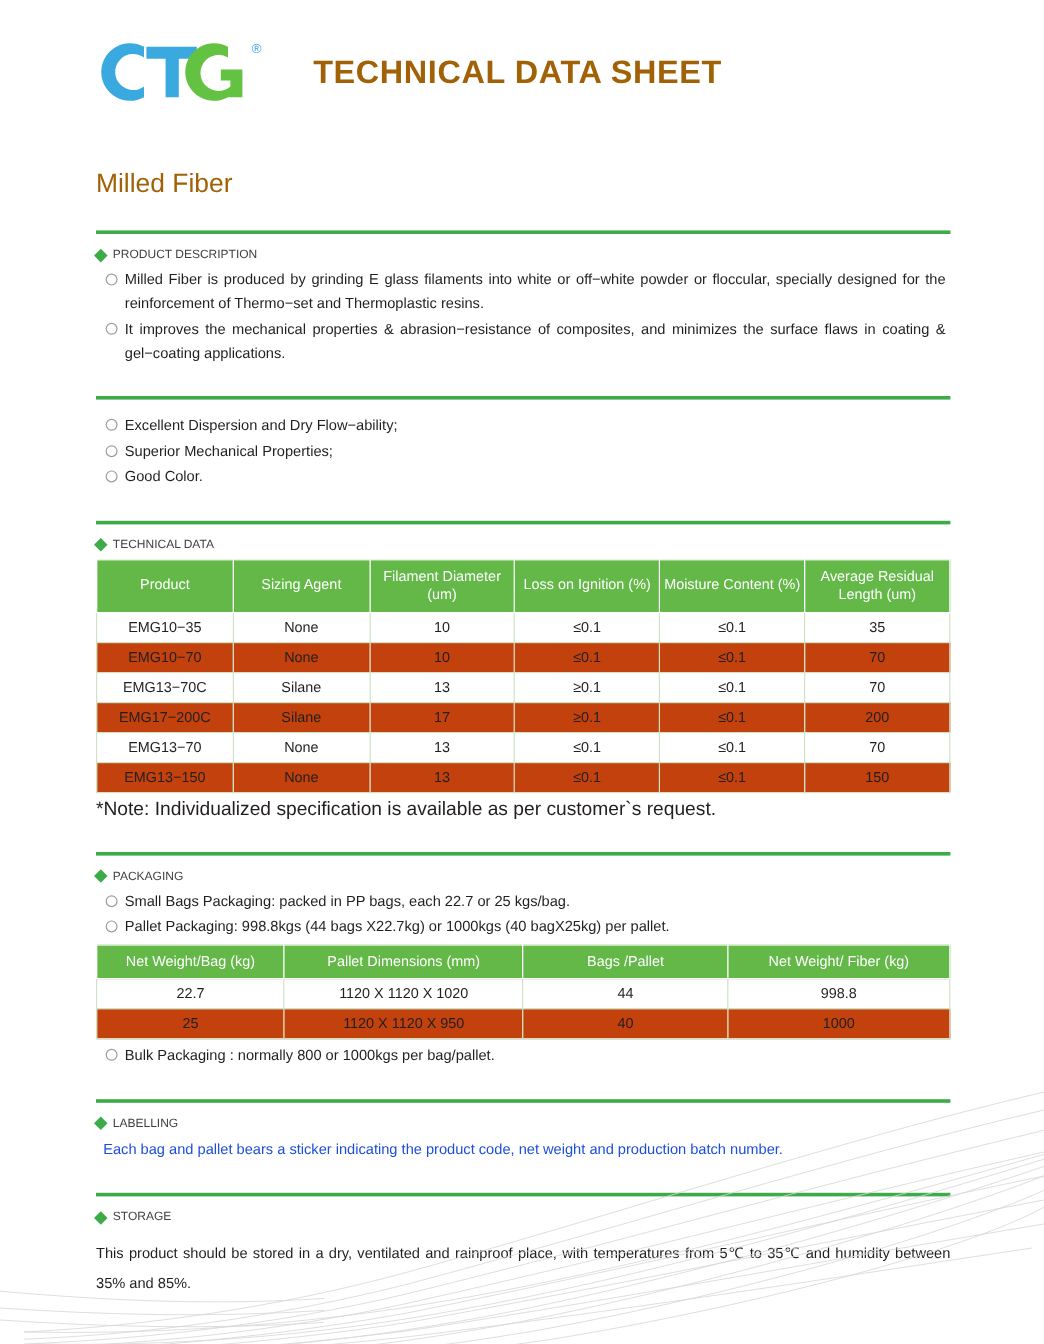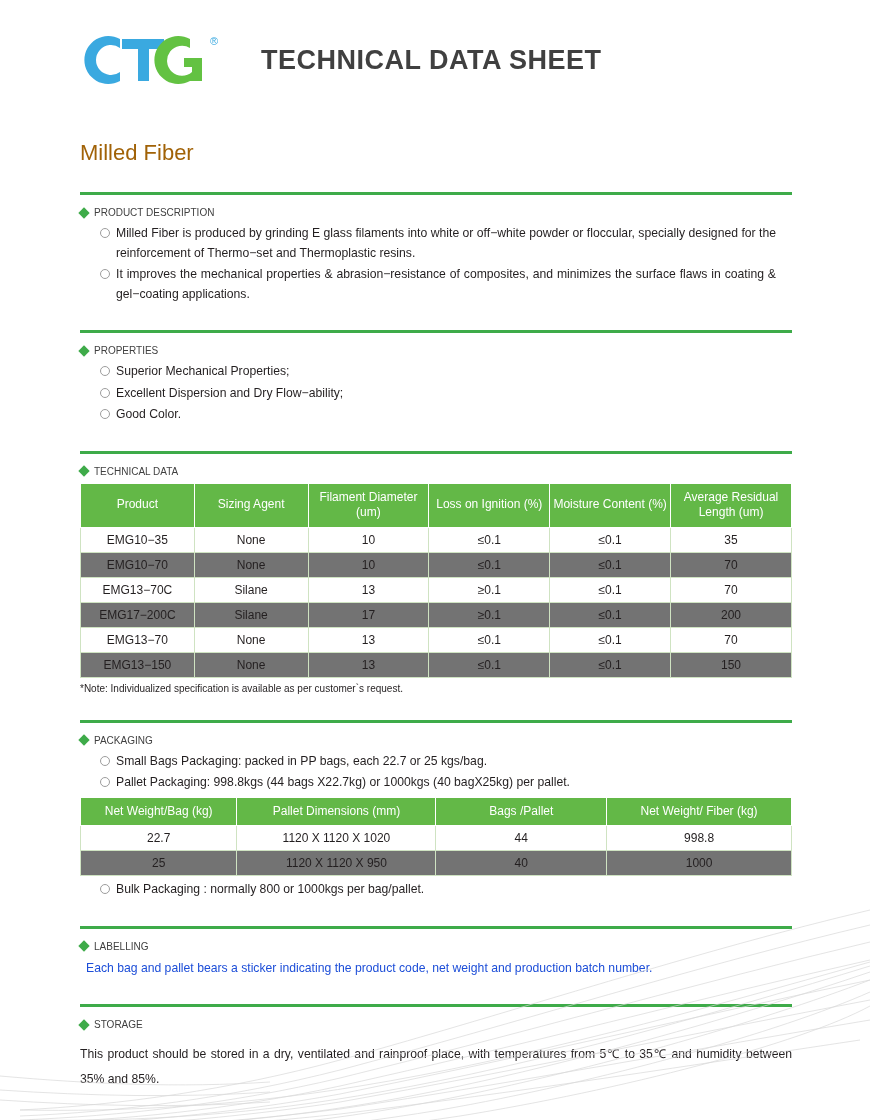--- a/index.html
+++ b/index.html
@@ -40,21 +40,21 @@
     position: absolute;
     top: 6px;
     right: -5px;
     font-size: 11px;
     color: #3aa9e0;
   }
   .doc-title {
     margin-left: 48px;
     font-size: 27px;
     font-weight: bold;
-    color: #404040;
+    color: #a16207;
     letter-spacing: 0.5px;
     white-space: nowrap;
   }
   
   .product-name {
     margin: 36px 0 0 80px;
     font-size: 22px;
     color: #a16207;
     font-weight: normal;
   }
@@ -88,34 +88,34 @@
     font-size: 12.2px;
     line-height: 1.65;
     text-align: justify;
     color: #1d4ed8;
   }
   .bullet-line {
     display: flex;
     align-items: flex-start;
     font-size: 12.2px;
     line-height: 1.6;
-    margin: 2px 16px;
+    margin: 2px 4px;
   }
   .bullet-dot {
     flex: 0 0 auto;
     width: 8px;
     height: 8px;
     border: 1px solid #9d9d9d;
     border-radius: 50%;
     margin: 4px 6px 0 4px;
     background: #fff;
   }
   .bullet-text { flex: 1 1 auto; text-align: justify; }
   .note {
-    font-size: 10px;
+    font-size: 16px;
     margin: 5px 0 0 0;
   }
   
   table {
     border-collapse: collapse;
     width: 100%;
     font-size: 12px;
     margin-top: 4px;
   }
   table th {
@@ -128,21 +128,21 @@
   }
   table.tech th { background: #63b847; }
   table td {
     text-align: center;
     padding: 5px 3px;
     border: 1px solid #cfe3c2;
     color: #231f20;
     margin-left: 20px;
   }
   table tr.alt td {
-    background: #737373;
+    background: #c2410c;
   }
   
   .storage-text {
     font-size: 12.2px;
     line-height: 2;
     text-align: justify;
   }
   
   .swoosh {
     position: absolute;
@@ -185,31 +185,27 @@
     <div class="bullet-line">
       <span class="bullet-dot"></span>
       <span class="bullet-text">Milled Fiber is produced by grinding E glass filaments into white or off−white powder or floccular, specially designed for the reinforcement of Thermo−set and Thermoplastic resins.</span>
     </div>
     <div class="bullet-line">
       <span class="bullet-dot"></span>
       <span class="bullet-text">It improves the mechanical properties &amp; abrasion−resistance of composites, and minimizes the surface flaws in coating &amp; gel−coating applications.</span>
     </div>
 
     <div class="rule"></div>
-    <div class="section-title">
-      <span class="diamond"></span>
-      <span>PROPERTIES</span>
+    <div class="bullet-line">
+      <span class="bullet-dot"></span>
+      <span class="bullet-text">Excellent Dispersion and Dry Flow−ability;</span>
     </div>
     <div class="bullet-line">
       <span class="bullet-dot"></span>
       <span class="bullet-text">Superior Mechanical Properties;</span>
-    </div>
-    <div class="bullet-line">
-      <span class="bullet-dot"></span>
-      <span class="bullet-text">Excellent Dispersion and Dry Flow−ability;</span>
     </div>
     <div class="bullet-line">
       <span class="bullet-dot"></span>
       <span class="bullet-text">Good Color.</span>
     </div>
 
     <div class="rule"></div>
     <div class="section-title">
       <span class="diamond"></span>
       <span>TECHNICAL DATA</span>

